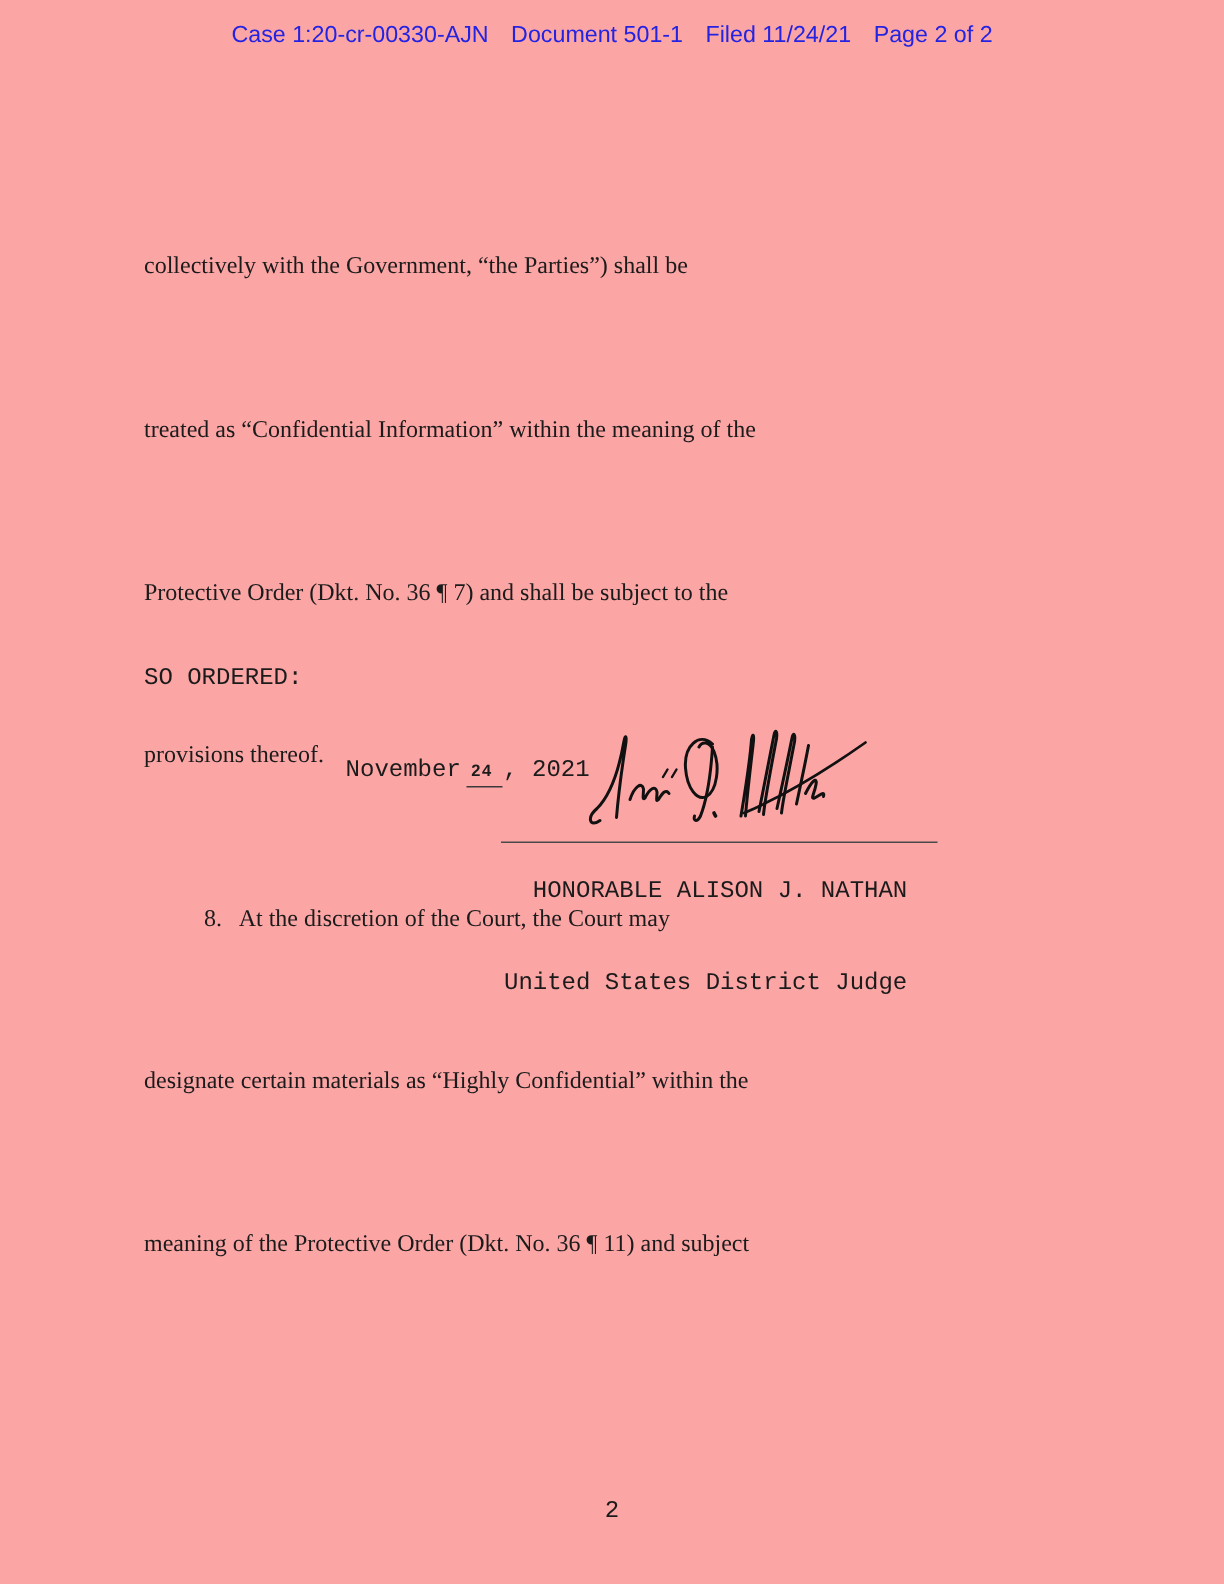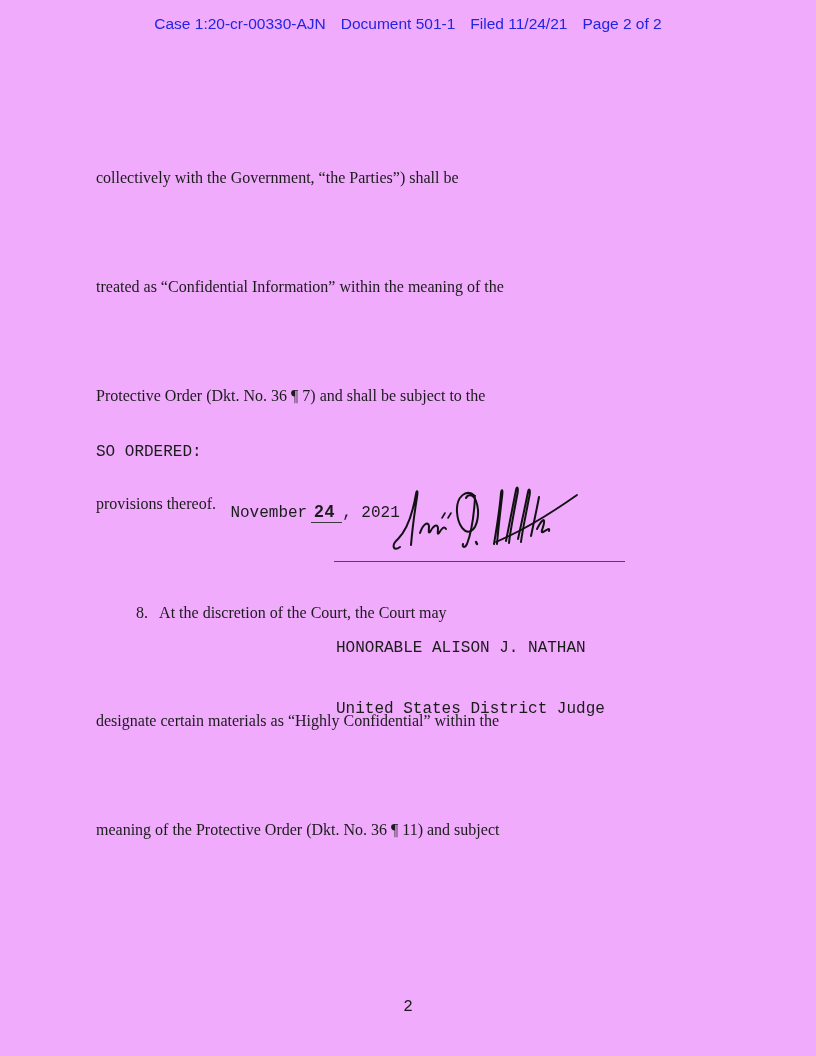--- a/index.html
+++ b/index.html
@@ -1,20 +1,20 @@
 <!DOCTYPE html>
 <html><head>
 <meta charset="utf-8">
 <style>
   html, body { margin: 0; padding: 0; background: #ffffff; }
   .page {
     position: relative;
     width: 816px;
     height: 1056px;
-    background: #f0abfc;
+    background: #fca5a5;
     overflow: hidden;
     font-family: "Liberation Mono", "DejaVu Sans Mono", monospace;
     color: #1b1b1b;
   }
   
   .stamp {
     position: absolute;
     top: 14px;
     left: 0;
     width: 816px;
@@ -64,21 +64,21 @@
     line-height: 21px;
     white-space: pre;
   }
   .date-day {
     display: inline-block;
     margin-left: 4px;
     padding: 0 7px 1px 3px;
     border-bottom: 1.5px solid #3a3a3a;
     font-family: "Liberation Sans", sans-serif;
     font-weight: bold;
-    font-size: 17px;
+    font-size: 11px;
     letter-spacing: 1px;
     line-height: 18px;
   }
   
   .signature-svg {
     position: absolute;
     left: 390px;
     top: 481px;
     width: 190px;
     height: 78px;
@@ -87,24 +87,25 @@
     position: absolute;
     left: 334px;
     top: 548px;
     width: 291px;
     height: 13px;
     border-bottom: 1.5px solid #4a4a4a;
   }
   .signature-captions {
     position: absolute;
     left: 336px;
-    top: 598px;
+    top: 544px;
     font-size: 16px;
     line-height: 20.2px;
     white-space: pre;
+    text-align: right;
   }
   
   .page-footer {
     position: absolute;
     left: 0;
     top: 997px;
     width: 816px;
     text-align: center;
     font-size: 16px;
     line-height: 20px;

